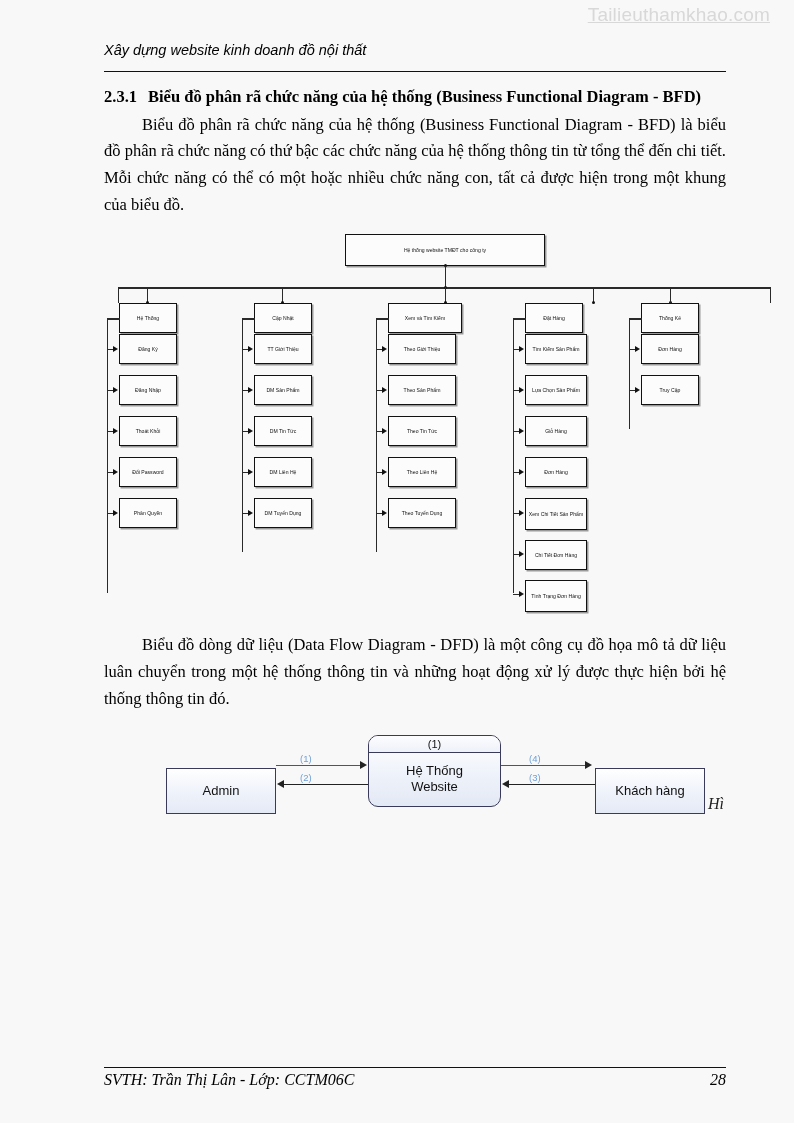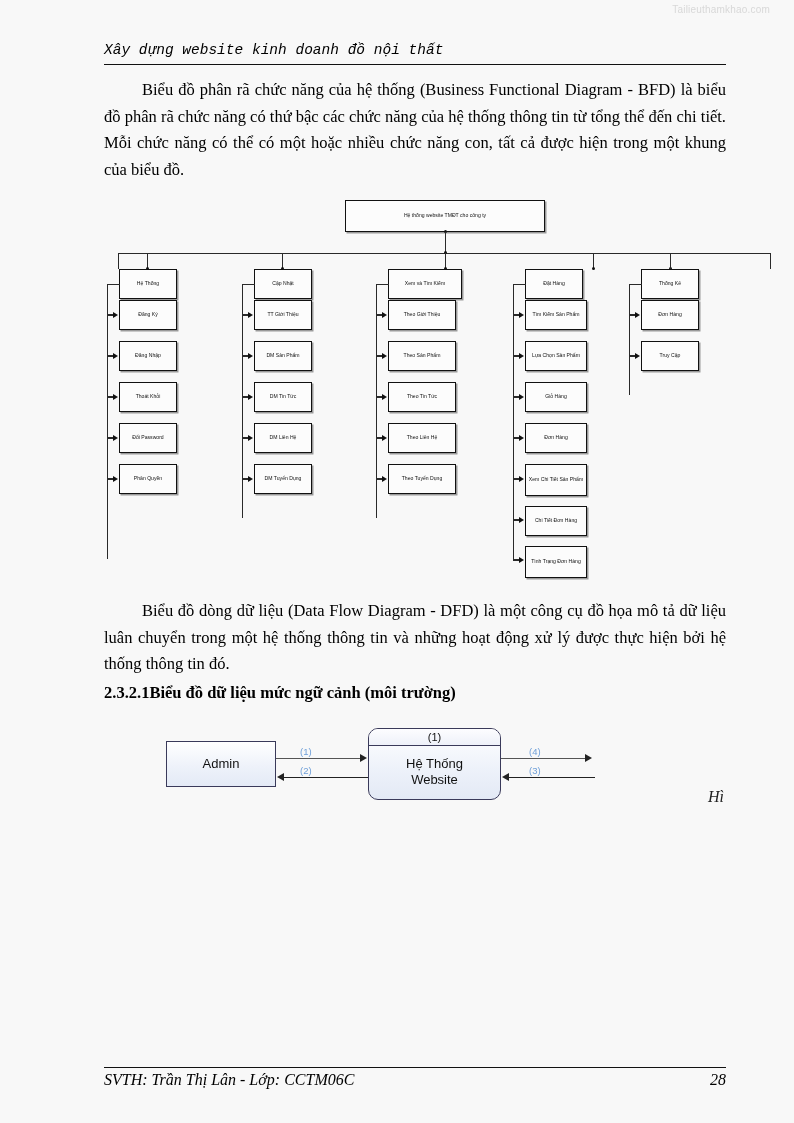--- a/index.html
+++ b/index.html
@@ -12,33 +12,34 @@
     position: relative;
     overflow: hidden;
   }
   .page {
     position: absolute; inset: 0;
     background: #f8f8f8;
   }
   .watermark {
     position: absolute; top: 4px; right: 24px;
     font-family: "Liberation Sans", sans-serif;
-    font-size: 10px;
+    font-size: 19px;
     color: #d8d8d8;
     letter-spacing: .2px;
+    text-decoration: underline;
   }
   .content {
     position: absolute;
     left: 104px; top: 42px; width: 622px;
   }
   .running-head {
-    font-family: Liberation Mono, monospace;
+    font-family: Liberation Sans, sans-serif;
     font-style: italic;
     font-size: 14.5px;
-    padding-bottom: 6px;
+    padding-bottom: 13px;
     border-bottom: 1.3px solid #111;
     margin-bottom: 12px;
   }
   h3.sec {
     font-size: 16.5px;
     font-weight: bold;
     margin: 0 0 2px 0;
     line-height: 1.55;
   }
   h3.sec .num { display:inline-block; min-width: 44px; }
@@ -103,20 +104,21 @@
   }
   .dfd .ent {
     position: absolute;
     border: 1.4px solid #3a3a5a;
     background: linear-gradient(to bottom, #ffffff 0%, #eef2fa 55%, #e4eaf6 100%);
     font-family: "Liberation Sans", sans-serif;
     font-size: 13px;
     color: #111;
     display: flex; align-items: center; justify-content: center;
     text-align: center;
+    margin-top: 20px;
   }
   .dfd .proc {
     position: absolute;
     border: 1.4px solid #3a3a5a;
     border-radius: 10px;
     background: linear-gradient(to bottom, #ffffff 0%, #eef2fa 55%, #e3e9f5 100%);
     overflow: hidden;
     display: flex; flex-direction: column;
   }
   .dfd .proc .hdr {
@@ -174,20 +176,23 @@
 <body>
 
 <div class="page">
 
   <div class="watermark">Tailieuthamkhao.com</div>
 
   <div class="content">
 
     <div class="running-head">Xây dựng website kinh doanh đồ nội thất</div>
 
+    <h3 class="sec">
+      <span class="num">2.3.1</span><span>Biểu đồ phân rã chức năng của hệ thống (Business Functional Diagram - BFD)</span>
+    </h3>
 
     <p class="body">Biểu đồ phân rã chức năng của hệ thống (Business Functional Diagram - BFD) là biểu đồ phân rã chức năng có thứ bậc các chức năng của hệ thống thông tin từ tổng thể đến chi tiết. Mỗi chức năng có thể có một hoặc nhiều chức năng con, tất cả được hiện trong một khung của biểu đồ.</p>
 
     <div class="bfd">
 
       <div class="box root" style="left:241px; top:6px;">Hệ thống website TMĐT cho công ty</div>
       <div class="dot" style="left:339.5px; top:36px;"></div>
 
       <div class="ln v" style="left:340.5px; top:38px; height:22px;"></div>
 
@@ -301,36 +306,34 @@
       <div class="box lvl2" style="left:537px; top:106px;">Đơn Hàng</div>
       <div class="ln h" style="left:525px; top:161.5px; width:9px;"></div>
       <div class="arw" style="left:531px; top:159px;"></div>
       <div class="box lvl2" style="left:537px; top:147px;">Truy Cập</div>
     </div>
 
 
 
     <p class="body">Biểu đồ dòng dữ liệu (Data Flow Diagram - DFD) là một công cụ đồ họa mô tả dữ liệu luân chuyển trong một hệ thống thông tin và những hoạt động xử lý được thực hiện bởi hệ thống thông tin đó.</p>
 
-    <h3 class="sec tight">
-      <span class="num" style="min-width:0">2.3.2.1</span><span>Biểu đồ dữ liệu mức ngữ cảnh (môi trường)</span>
-    </h3>
 
 
     <div class="dfd">
 
       <div class="ent" style="left:62px; top:19px; width:110px; height:46px;">Admin</div>
 
       <div class="proc" style="left:264px; top:6px; width:133px; height:72px;">
         <div class="hdr">(1)</div>
         <div class="bdy">
           <span><span>Hệ Thống</span><br><span>Website</span></span>
         </div>
       </div>
 
+      <div class="ent" style="left:491px; top:19px; width:110px; height:46px;">Khách hàng</div>
 
       <div class="fl" style="left:172px; top:36px; width:85px;"></div>
       <div class="ar r" style="left:256px; top:32.5px;"></div>
       <div class="fllbl" style="left:196px; top:24px;">(1)</div>
 
       <div class="fl dark" style="left:180px; top:55px; width:84px;"></div>
       <div class="ar l" style="left:173px; top:51.5px;"></div>
       <div class="fllbl" style="left:196px; top:43px;">(2)</div>
 
       <div class="fl" style="left:397px; top:36px; width:85px;"></div>

